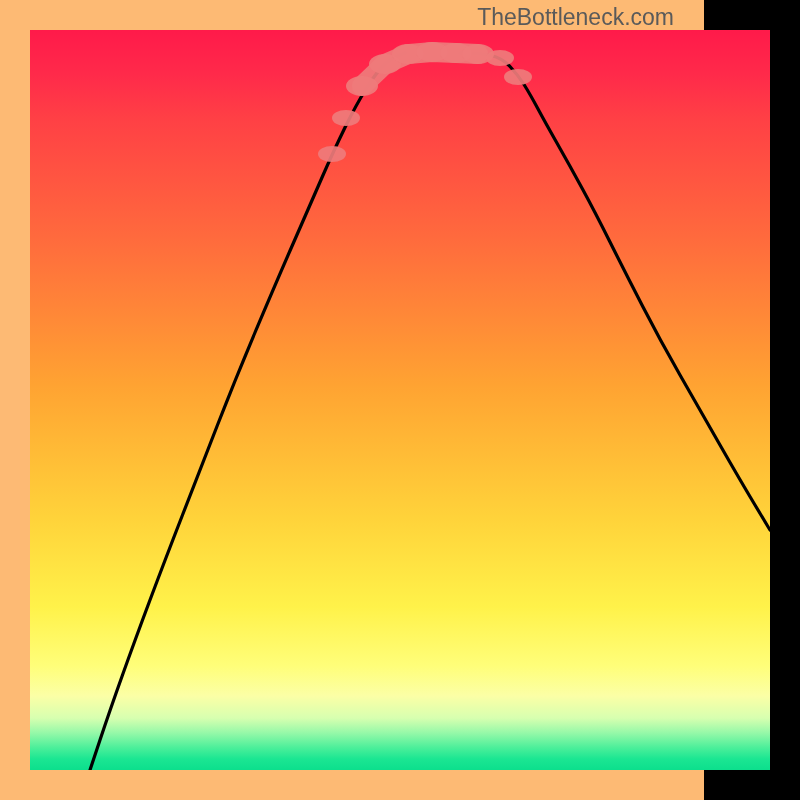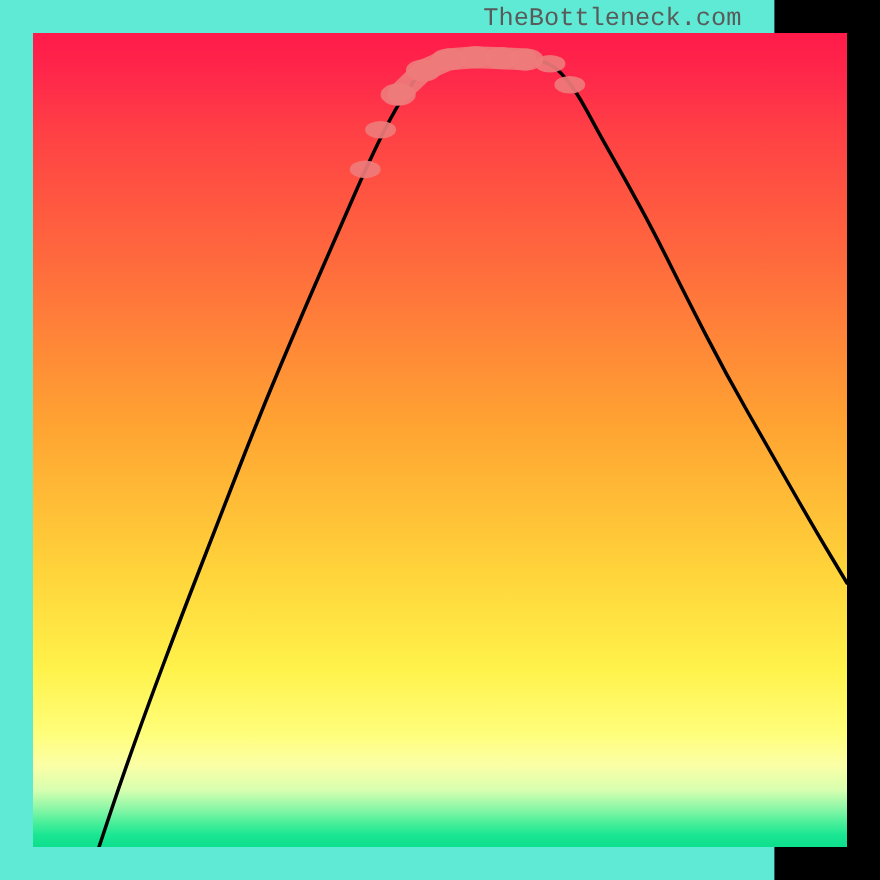--- a/index.html
+++ b/index.html
@@ -8,22 +8,21 @@
     width: 800px;
     height: 800px;
     overflow: hidden;
     background: #000;
     font-family: Arial, Helvetica, sans-serif;
   }
   .frame {
     position: relative;
     width: 704px;
     height: 800px;
-    background: #5eead4;
-    font-family: Liberation Mono, monospace;
+    background: #fdba74;
   }
   .plot-area {
     position: absolute;
     left: 30px;
     top: 30px;
     width: 740px;
     height: 740px;
     overflow: hidden;
   }
   .gradient-bg {

